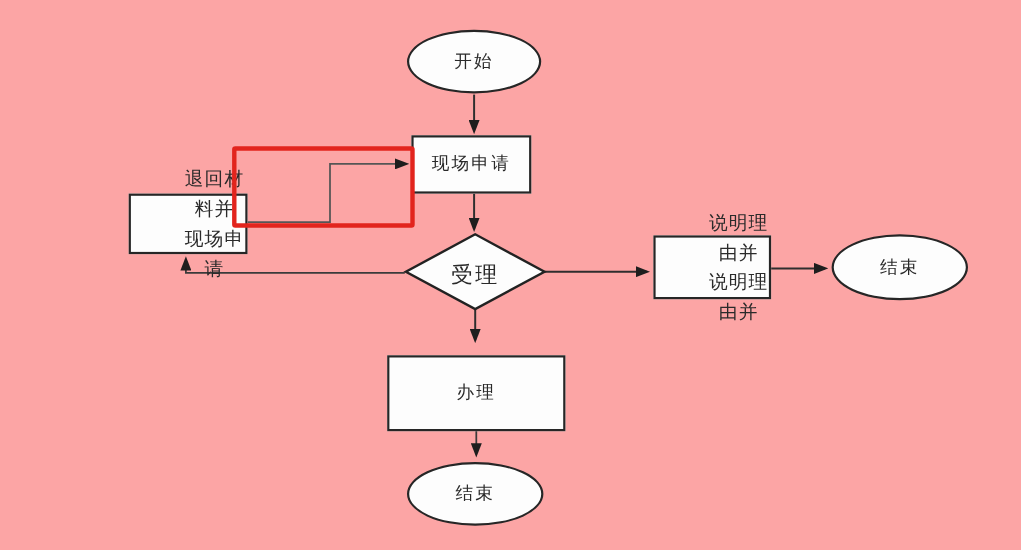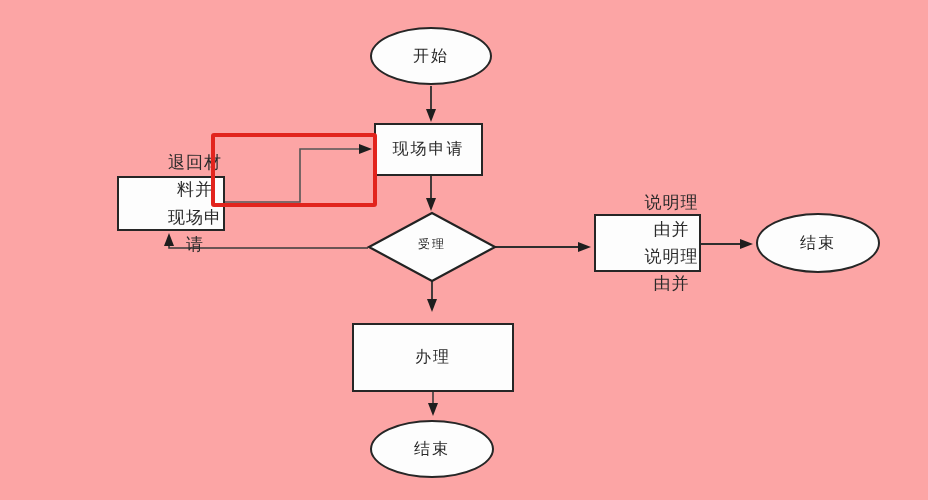--- a/index.html
+++ b/index.html
@@ -35,21 +35,21 @@
     z-index: 2;
     font-size: 16px;
     letter-spacing: 2px;
   }
   .ellipse { border-radius: 50%; }
   .two-line { font-size: 17px; line-height: 1.6; letter-spacing: 1px; padding-left: 48px; }
   .diamond-label {
     position: absolute;
     z-index: 2;
     color: #2a2a2a;
-    font-size: 12px;
+    font-size: 20px;
     letter-spacing: 2px;
     text-align: center;
     background: transparent;
     border: none;
   }
   .annotation-box {
     position: absolute;
     box-sizing: border-box;
     border: 4px solid #e2241d;
     border-radius: 3px;

